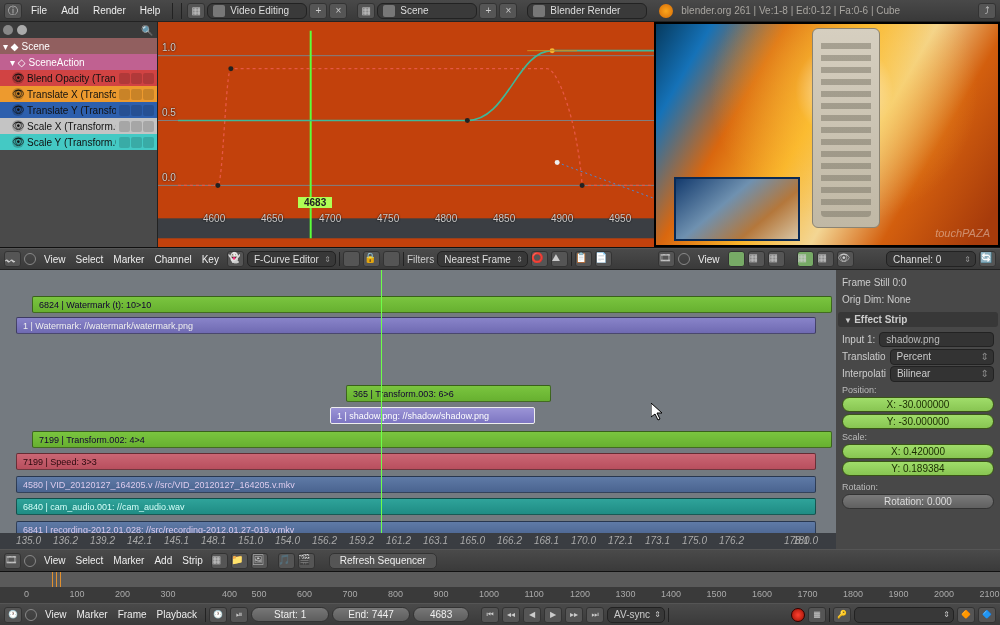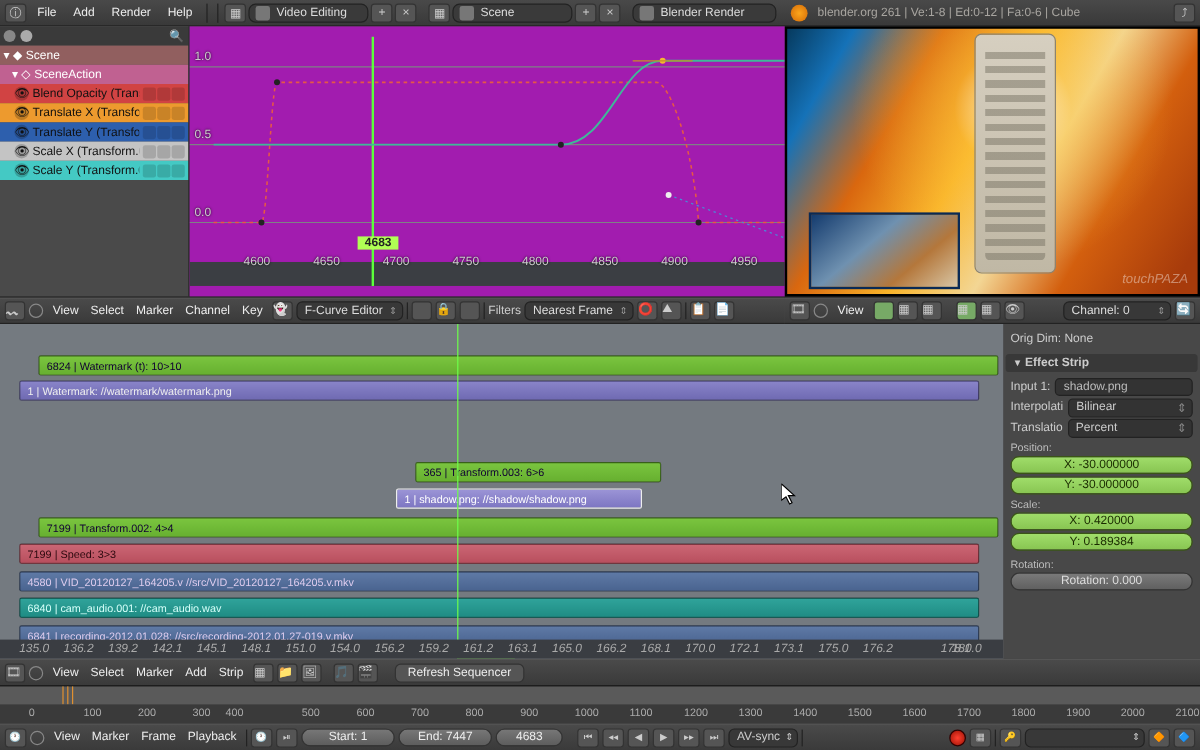--- a/index.html
+++ b/index.html
@@ -23,21 +23,21 @@
 .outliner .hdr .dot { width: 10px; height: 10px; border-radius: 50%; background: #888; }
 .outliner .row { height: 16px; display: flex; align-items: center; padding: 0 3px; gap: 3px; overflow: hidden; white-space: nowrap; }
 .outliner .row.scene { background: #915f5f; color: #fff; }
 .outliner .row.action { background: #c06191; color: #fff; padding-left: 10px; }
 .outliner .row.ch { padding-left: 12px; color: #111; }
 .outliner .eye { width: 12px; height: 12px; border-radius: 50%; display: inline-block; }
 .outliner .icons-right { margin-left: auto; display: flex; gap: 1px; }
 .outliner .icons-right span { width: 11px; height: 11px; background: rgba(0,0,0,.15); border-radius: 2px; }
 
 
-.graph { flex: 1; position: relative; background: #a21caf; }
+.graph { flex: 1; position: relative; background: #c2410c; }
 .graph svg { position: absolute; inset: 0; }
 .graph .axis-num { position: absolute; color: #ccc; font-size: 10px; text-shadow: 0 0 2px #000; }
 .graph .playhead-label { position: absolute; background: #b0ff54; color: #222; padding: 0 6px; font-weight: bold; }
 
 
 .preview { width: 346px; background: #000; position: relative; }
 .preview .fire-box { position: absolute; inset: 2px; background:
   radial-gradient(circle at 55% 30%, rgba(255,255,255,.8), rgba(255,200,60,.4) 20%, transparent 55%),
   linear-gradient(120deg, #063a5e 0%, #1572b8 12%, #d9670f 28%, #f9b42a 45%, #f3d694 60%, #d35f0e 75%, #a73b0b 95%);
   overflow: hidden;
@@ -349,33 +349,34 @@
         <span class="tick" style="left: 608px;">172.1</span>
         <span class="tick" style="left: 645px;">173.1</span>
         <span class="tick" style="left: 682px;">175.0</span>
         <span class="tick" style="left: 719px;">176.2</span>
         <span class="tick" style="left: 784px;">178.1</span>
         <span class="tick" style="left: 793px;">180.0</span>
       </div>
   </div>
 
   <div class="props">
+    <div class="line">Frame Still 0:0</div>
     <div class="line">Orig Dim: None</div>
     <div class="panel-hdr">Effect Strip</div>
     <div class="line">
       <span>Input 1:</span>
       <div class="textfield">shadow.png</div>
     </div>
     <div class="line">
+      <span>Translatio</span>
+      <div class="dd">Percent</div>
+    </div>
+    <div class="line">
       <span>Interpolati</span>
       <div class="dd">Bilinear</div>
-    </div>
-    <div class="line">
-      <span>Translatio</span>
-      <div class="dd">Percent</div>
     </div>
     <div class="label-sm">Position:</div>
     <div class="numfield">X: -30.000000</div>
     <div class="numfield">Y: -30.000000</div>
     <div class="label-sm">Scale:</div>
     <div class="numfield">X: 0.420000</div>
     <div class="numfield">Y: 0.189384</div>
     <div class="label-sm" style="margin-top:6px">Rotation:</div>
     <div class="numfield gray">Rotation: 0.000</div>
   </div>
@@ -405,21 +406,21 @@
   <div id="tl-markers">
       <div class="orange" style="left: 52px;"></div>
       <div class="orange" style="left: 56px;"></div>
       <div class="orange" style="left: 60px;"></div>
     </div>
   <div class="rail" id="tl-rail">
       <span class="tick" style="left: 24px;">0</span>
       <span class="tick" style="left: 69.5px;">100</span>
       <span class="tick" style="left: 115px;">200</span>
       <span class="tick" style="left: 160.5px;">300</span>
-      <span class="tick" style="left: 188px;">400</span>
+      <span class="tick" style="left: 222px;">400</span>
       <span class="tick" style="left: 251.5px;">500</span>
       <span class="tick" style="left: 297px;">600</span>
       <span class="tick" style="left: 342.5px;">700</span>
       <span class="tick" style="left: 388px;">800</span>
       <span class="tick" style="left: 433.5px;">900</span>
       <span class="tick" style="left: 479px;">1000</span>
       <span class="tick" style="left: 524.5px;">1100</span>
       <span class="tick" style="left: 570px;">1200</span>
       <span class="tick" style="left: 615.5px;">1300</span>
       <span class="tick" style="left: 661px;">1400</span>

